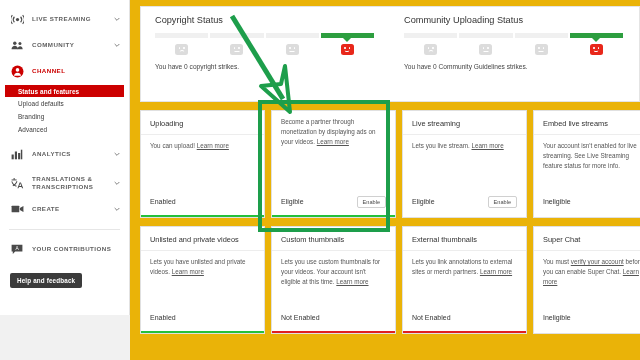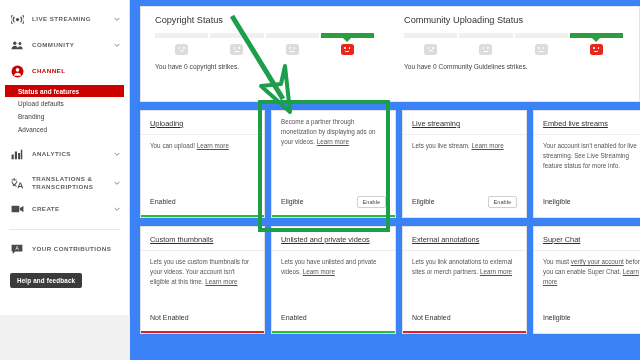--- a/index.html
+++ b/index.html
@@ -110,21 +110,21 @@
     padding: 4px 7px;
     display: inline-block;
     cursor: pointer;
     letter-spacing: 0.15px;
   }
 
   
   #main {
     flex: 1 1 auto;
     height: 360px;
-    background: #3b82f6;
+    background: #eab308;
     padding: 6px 0 0 10px;
     overflow: hidden;
   }
 
   
   #status-panel {
     background: #ffffff;
     border: 1px solid #e4e4e4;
     height: 96px;
     display: flex;
@@ -227,21 +227,20 @@
     flex-direction: column;
     position: relative;
     overflow: hidden;
   }
   .card-head {
     font-size: 7.4px;
     color: #303030;
     padding: 8px 9px 6px 9px;
     border-bottom: 1px solid #ededed;
     margin: 0 0 0 0;
-    text-decoration: underline;
   }
   .card-body {
     flex: 1 1 auto;
     padding: 6px 9px 0 9px;
     font-size: 6.3px;
     line-height: 1.55;
     color: #555555;
   }
   .card-body a, .lnk {
     color: #555555;
@@ -578,46 +577,46 @@
           <span class="status-label">Ineligible</span>
         </div>
         <div class="card-bar none"></div>
       </div>
 
     </div>
 
     <div class="card-row">
 
       <div class="card">
+        <div class="card-head">Unlisted and private videos</div>
+        <div class="card-body">
+          <span>Lets you have unlisted and private videos.</span>
+          <span class="lnk">Learn more</span>
+        </div>
+        <div class="card-foot">
+          <span class="status-label">Enabled</span>
+        </div>
+        <div class="card-bar green"></div>
+      </div>
+
+      <div class="card">
         <div class="card-head">Custom thumbnails</div>
         <div class="card-body">
           <span>Lets you use custom thumbnails for your videos.</span>
           <span>Your account isn't eligible at this time.</span>
           <span class="lnk">Learn more</span>
         </div>
         <div class="card-foot">
           <span class="status-label">Not Enabled</span>
         </div>
         <div class="card-bar red"></div>
       </div>
 
       <div class="card">
-        <div class="card-head">Unlisted and private videos</div>
-        <div class="card-body">
-          <span>Lets you have unlisted and private videos.</span>
-          <span class="lnk">Learn more</span>
-        </div>
-        <div class="card-foot">
-          <span class="status-label">Enabled</span>
-        </div>
-        <div class="card-bar green"></div>
-      </div>
-
-      <div class="card">
-        <div class="card-head">External annotations</div>
+        <div class="card-head">External thumbnails</div>
         <div class="card-body">
           <span>Lets you link annotations to external sites or merch partners.</span>
           <span class="lnk">Learn more</span>
         </div>
         <div class="card-foot">
           <span class="status-label">Not Enabled</span>
         </div>
         <div class="card-bar red"></div>
       </div>
 

